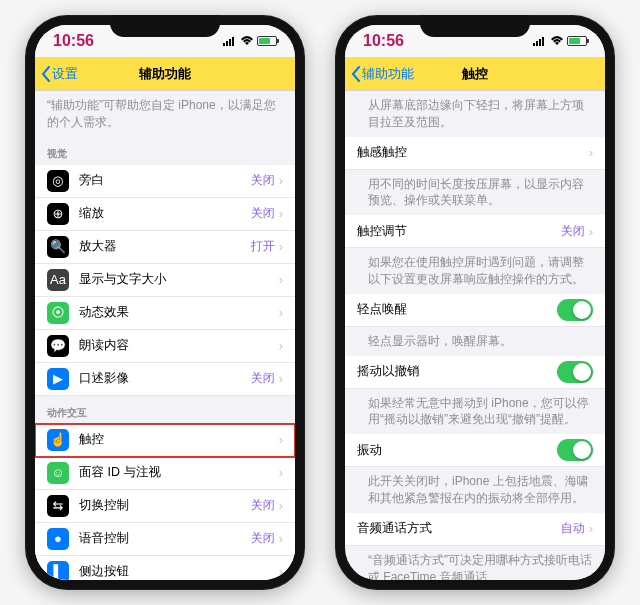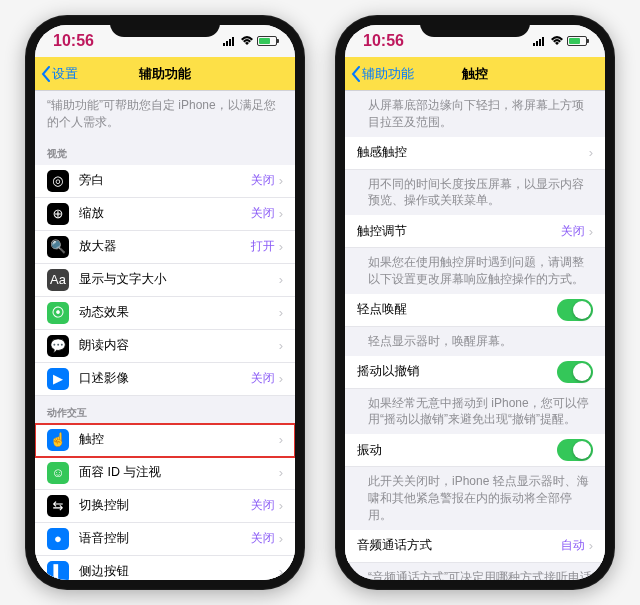--- a/index.html
+++ b/index.html
@@ -304,21 +304,21 @@
       </div>
       <div class="desc indent">如果经常无意中摇动到 iPhone，您可以停用“摇动以撤销”来避免出现“撤销”提醒。</div>
       <div class="list">
         <div class="row">
           <span class="label">振动</span>
           <div class="toggle on">
               <div class="knob"></div>
             </div>
         </div>
       </div>
-      <div class="desc indent">此开关关闭时，iPhone 轻点显示器时、海啸和其他紧急警报在内的振动将全部停用。</div>
+      <div class="desc indent">此开关关闭时，iPhone 上包括地震、海啸和其他紧急警报在内的振动将全部停用。</div>
       <div class="list">
         <div class="row">
           <span class="label">音频通话方式</span>
           <span class="value">自动</span>
           <span class="chevron">›</span>
         </div>
       </div>
       <div class="desc indent">“音频通话方式”可决定用哪种方式接听电话或 FaceTime 音频通话。</div>
       <div class="list">
         <div class="row highlight-red">

